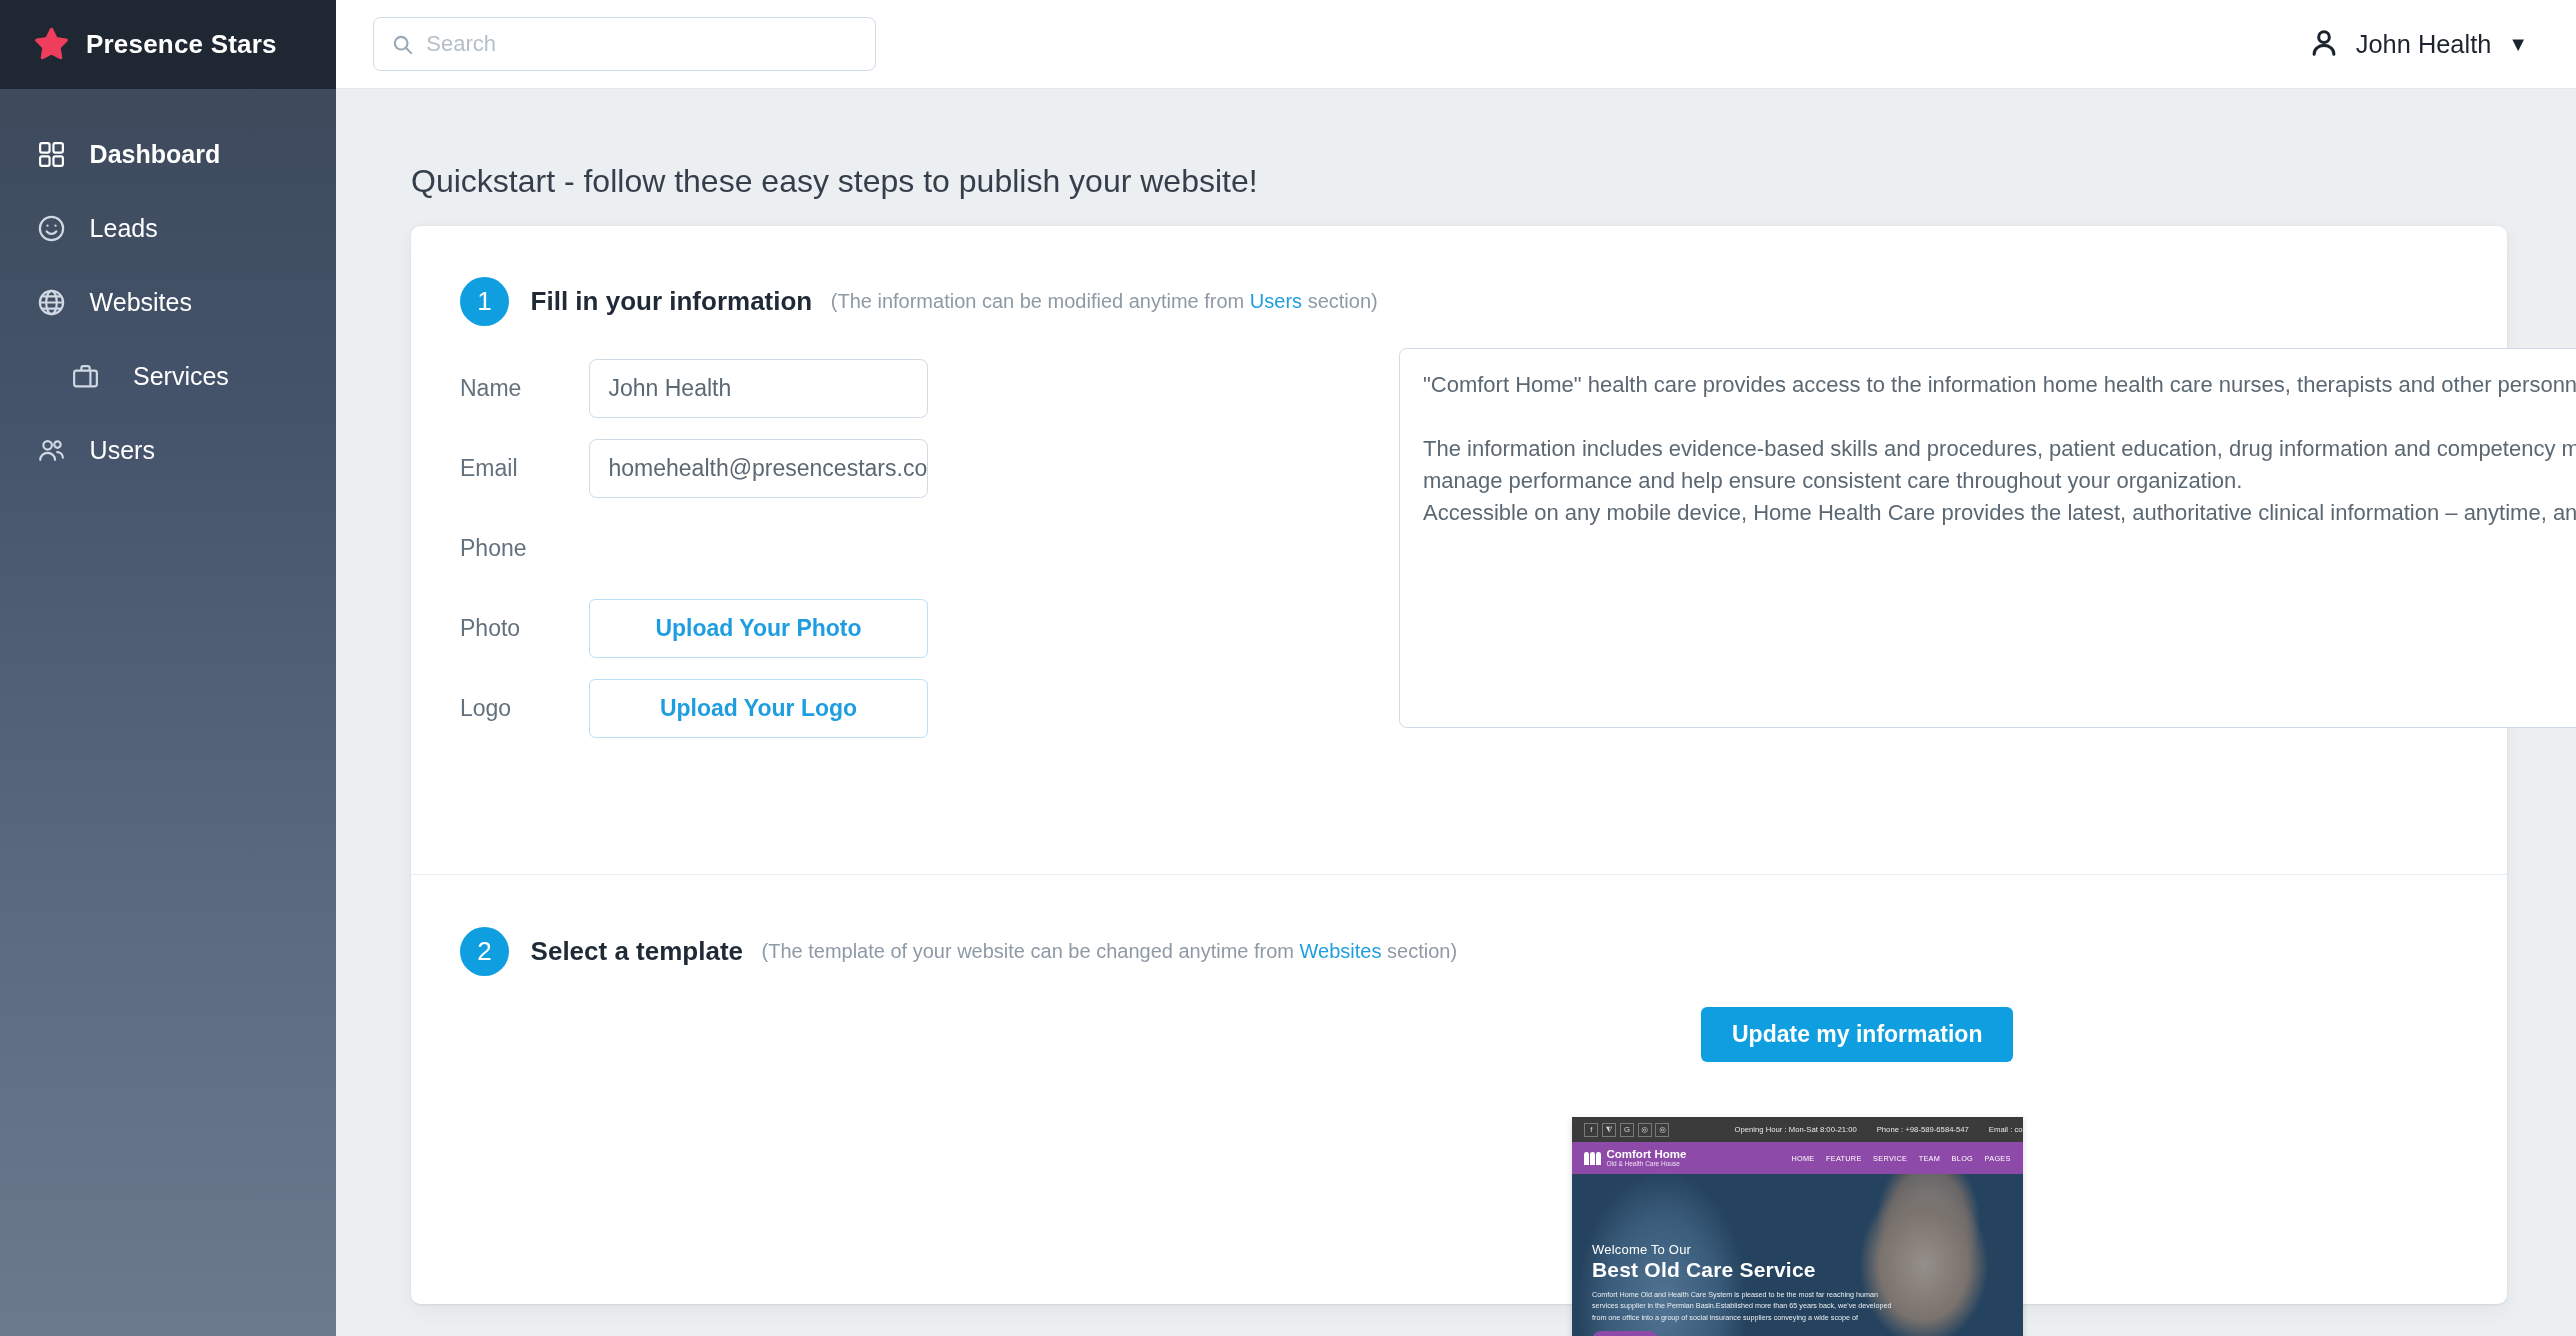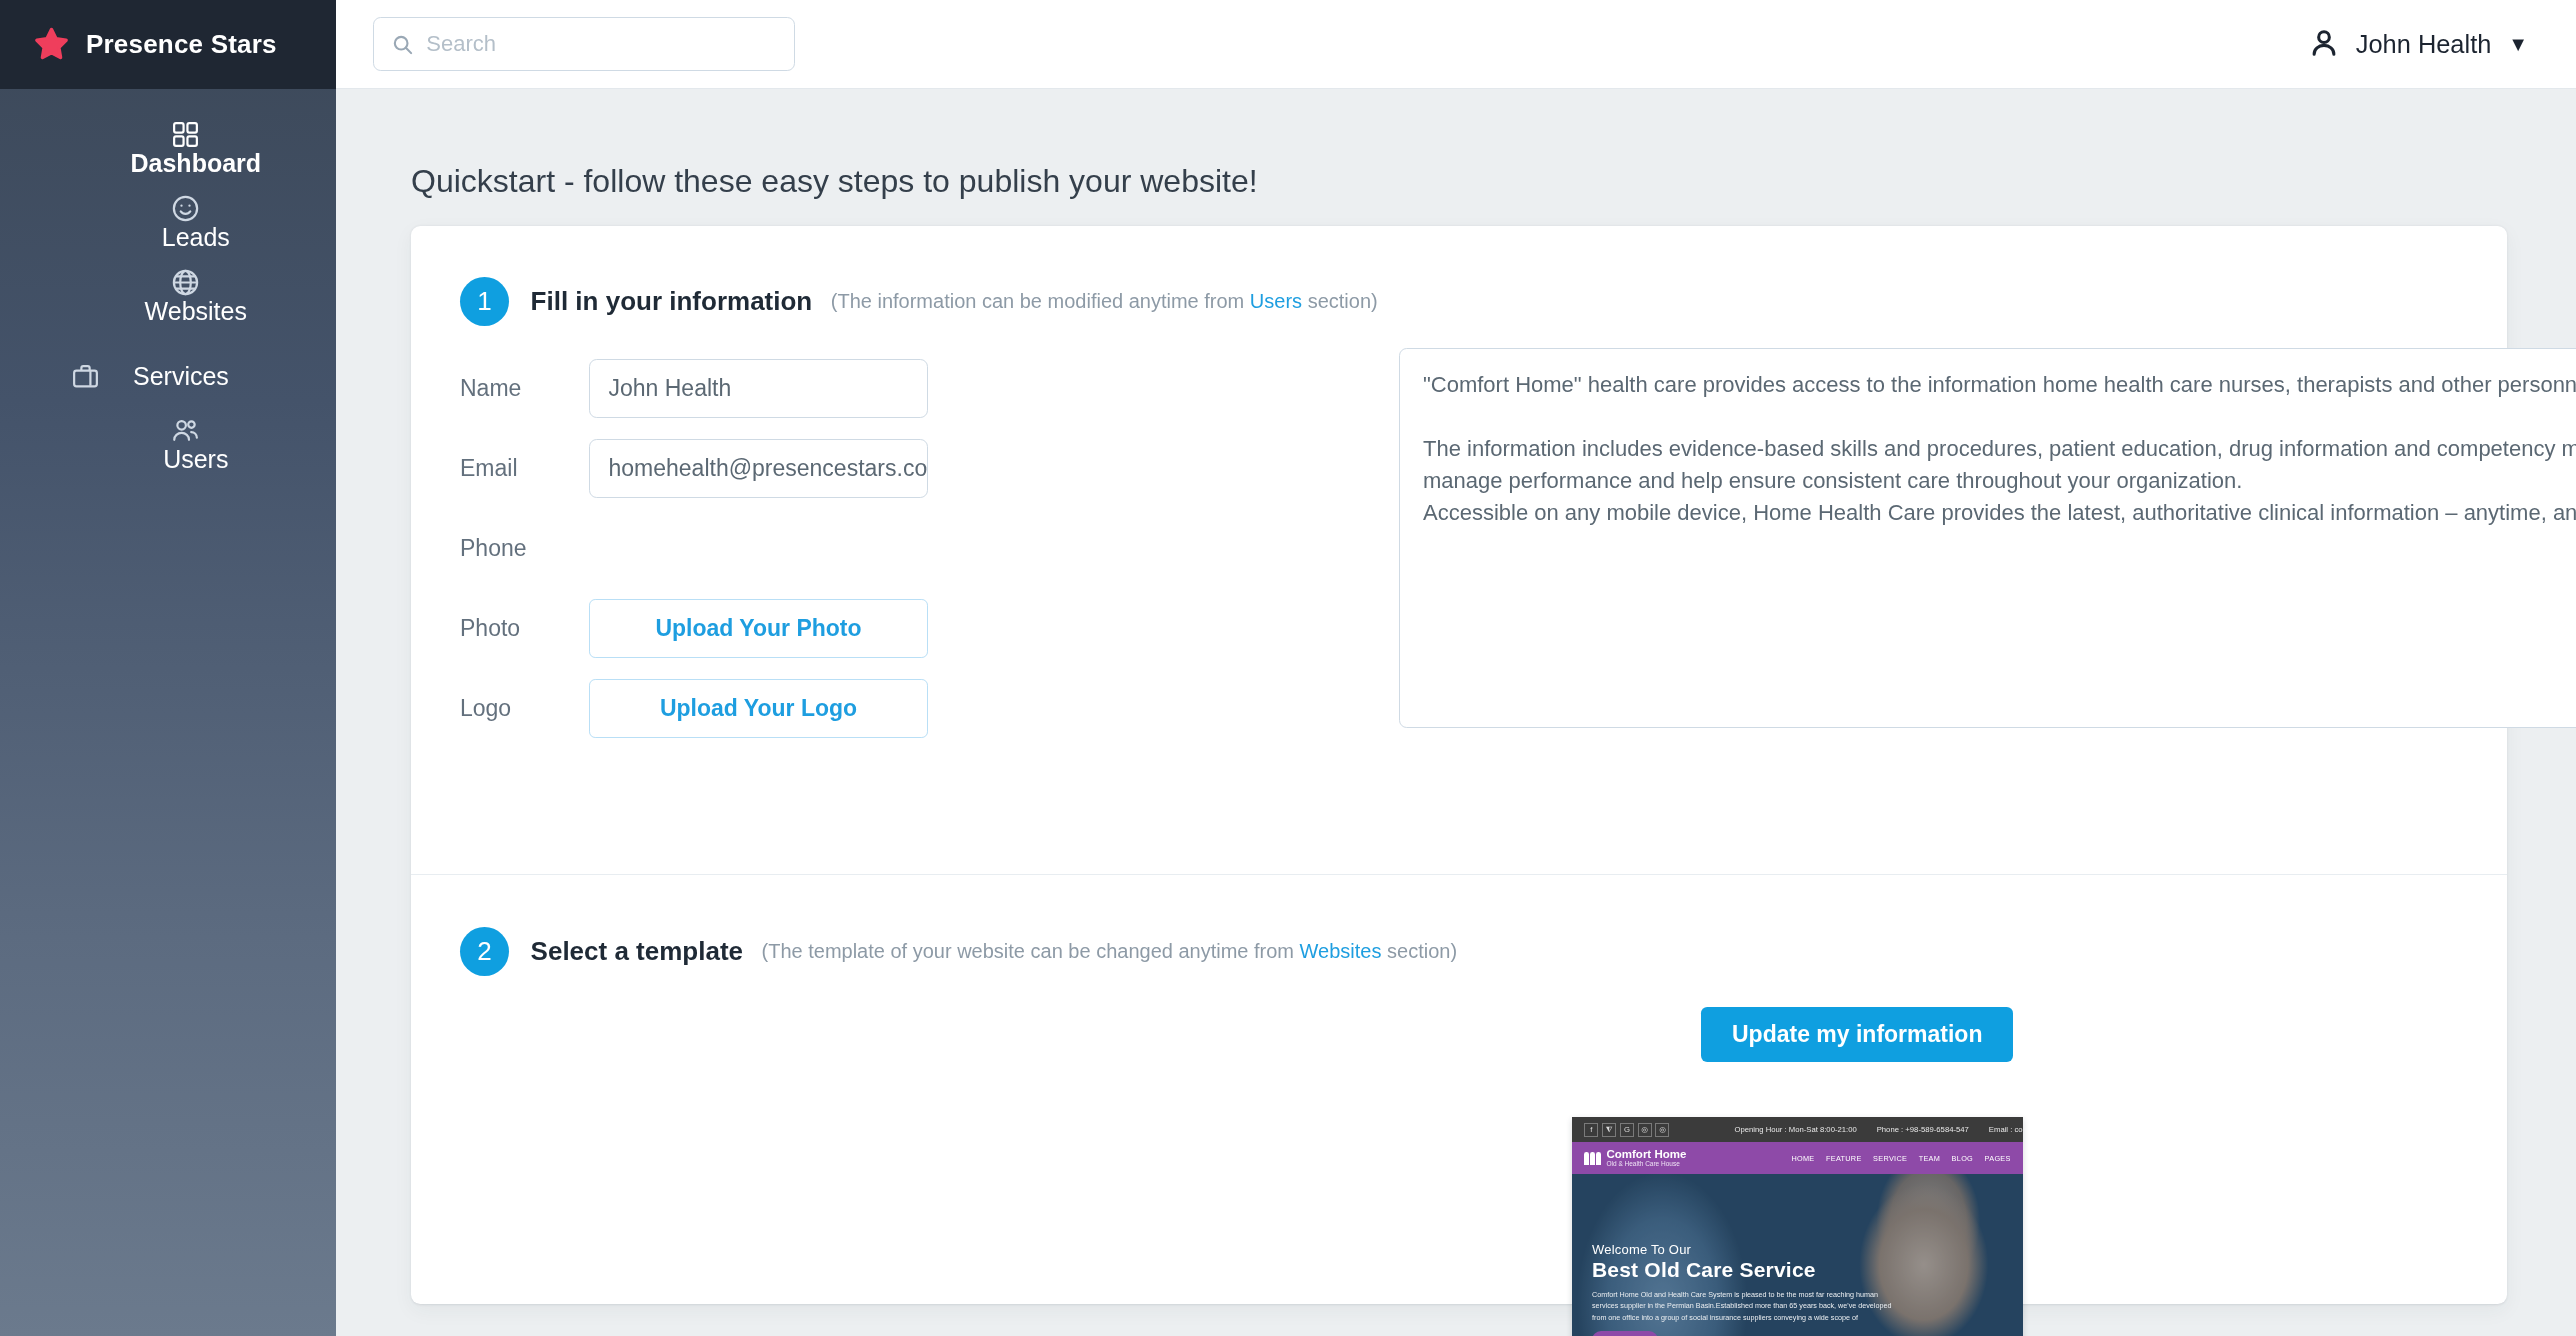--- a/index.html
+++ b/index.html
@@ -25,37 +25,37 @@
   .brand-name {
     color: #ffffff; font-size: 26px; font-weight: bold; letter-spacing: 0.2px;
   }
   .nav { padding-top: 28px; }
   .nav-item {
     display: flex; align-items: center; height: 74px;
     color: #ffffff; cursor: pointer;
   }
   .nav-item .nic { flex: 0 0 34px; width: 34px; height: 34px; display: flex; align-items: center; justify-content: center; }
   .nav-item .nlabel { font-size: 25px; line-height: 1; }
-  .nav-item.lvl0 { padding-left: 34px; flex-direction: column; }
+  .nav-item.lvl0 { padding-left: 34px; }
   .nav-item.lvl0 .nlabel { margin-left: 21.6px; }
   .nav-item.lvl1 { padding-left: 68px; }
   .nav-item.lvl1 .nlabel { margin-left: 31px; }
   .nav-item.active .nlabel { font-weight: bold; }
   .nav-item svg { stroke: #cfd8e3; fill: none; stroke-width: 1.7; }
   .nav-item.active svg { stroke: #ffffff; }
 
   
   .main { flex: 1; height: 1337px; position: relative; background: #eceff1; }
   .topbar {
     height: 89px; background: #ffffff;
     display: flex; align-items: center; justify-content: space-between;
     padding: 0 48px 0 37px; border-bottom: 0.8px solid #e3e8ec;
   }
   .searchbox {
-    width: 422px; height: 54px; border: 1.5px solid #cfdae4; border-radius: 7.7px;
+    width: 503px; height: 54px; border: 1.5px solid #cfdae4; border-radius: 7.7px;
     display: flex; align-items: center; padding: 0 17px; gap: 12.3px; background:#fff;
   }
   .searchbox svg { stroke: #9aa8b5; fill: none; stroke-width: 2.2; flex: 0 0 23px; }
   .search-ph { font-size: 22px; color: #b4bfc9; }
   .userbox { display: flex; align-items: center; gap: 15.4px; cursor: pointer; }
   .userbox .avatar svg { stroke: #1c2430; fill: none; stroke-width: 2.3; }
   .user-name { font-size: 25.4px; color: #1c2430; }
   .chev { font-size: 20px; color: #1c2430; line-height: 1; margin-left: 1.5px; }
 
   .content { padding: 0; position: relative; height: calc(1337px - 89px); }

